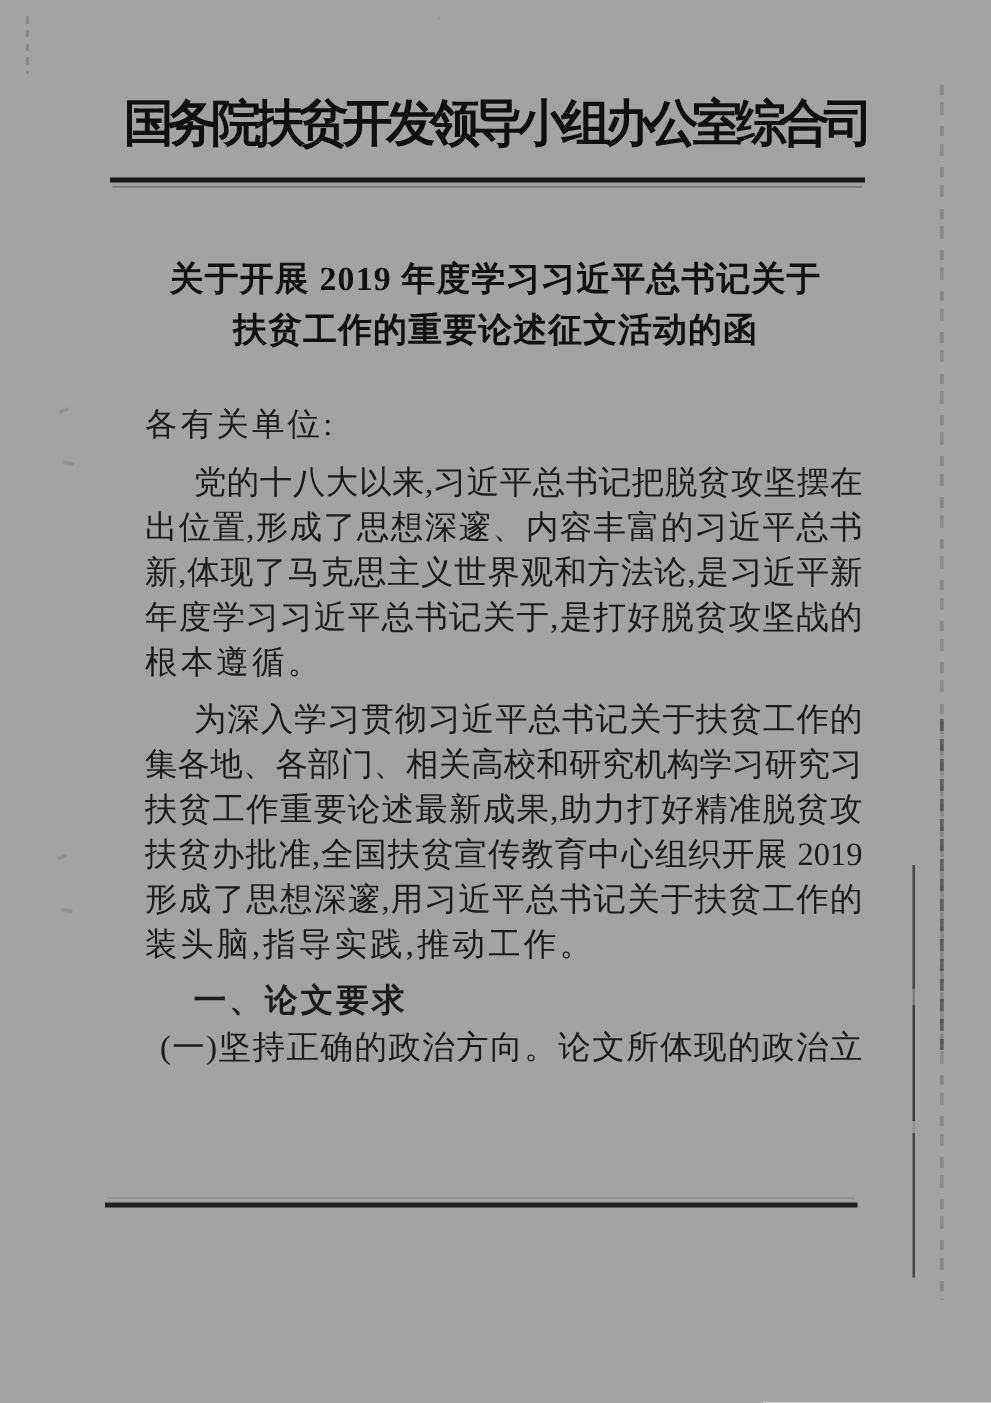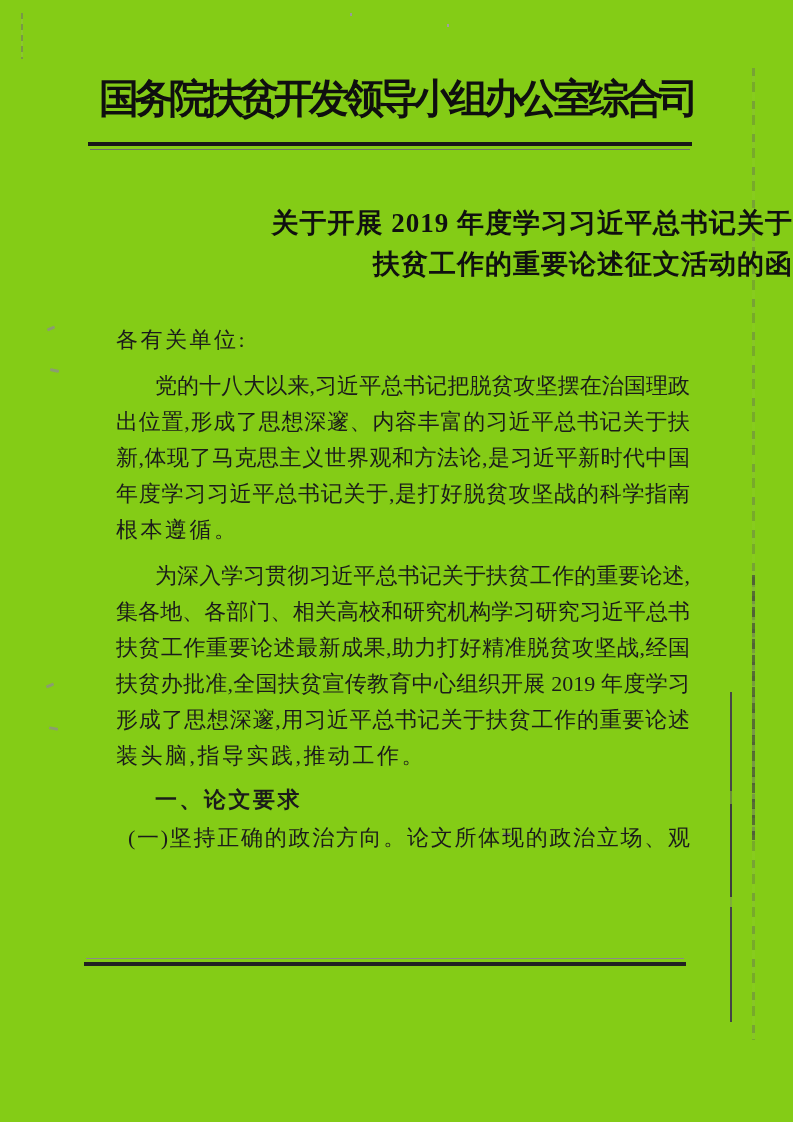--- a/index.html
+++ b/index.html
@@ -4,21 +4,21 @@
 <style>
   html, body {
     margin: 0;
     padding: 0;
     background: #f6f6f4;
   }
   .page {
     position: relative;
     width: 793px;
     height: 1122px;
-    background: #84cc16;
+    background: #a3a3a3;
     overflow: hidden;
     font-family: "Liberation Serif", "DejaVu Serif", serif;
   }
   
   .letterhead {
     position: absolute;
     top: 66px;
     left: 0;
     right: 0;
     text-align: center;
@@ -44,34 +44,34 @@
     width: 600px;
     height: 1px;
     background: #6b6b6b;
   }
   
   .doc-title {
     position: absolute;
     top: 203px;
     left: 0;
     right: 0;
-    text-align: right;
+    text-align: center;
     font-size: 27px;
     font-weight: 700;
     letter-spacing: 1px;
     line-height: 41px;
     color: #101010;
   }
   
   .body-text {
     position: absolute;
     left: 116px;
     top: 322px;
     width: 574px;
-    font-size: 22px;
+    font-size: 26px;
     line-height: 36px;
     color: #1b1b1b;
   }
   .bline { height: 36px; overflow: hidden; }
   .just  { text-align: justify; text-align-last: justify; }
   .plain { letter-spacing: 2.5px; }
   .ind2  { text-indent: 39px; margin-top: 10px; }
   .ind1  { text-indent: 12px; }
   .bold  { font-weight: 700; letter-spacing: 2.5px; font-family: Liberation Mono, monospace; }
   

